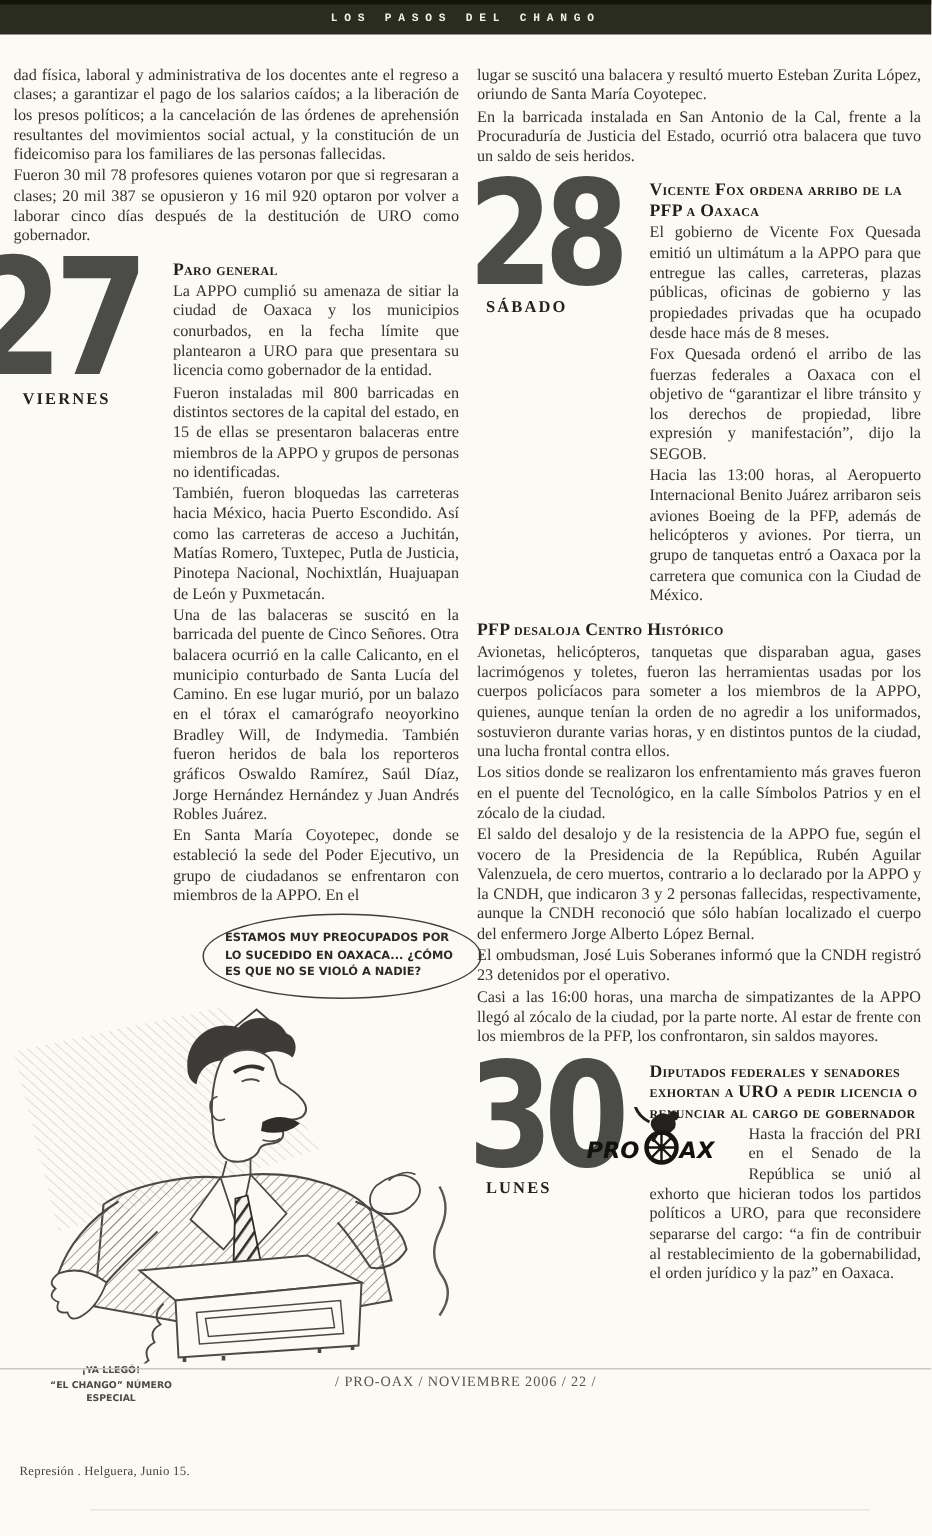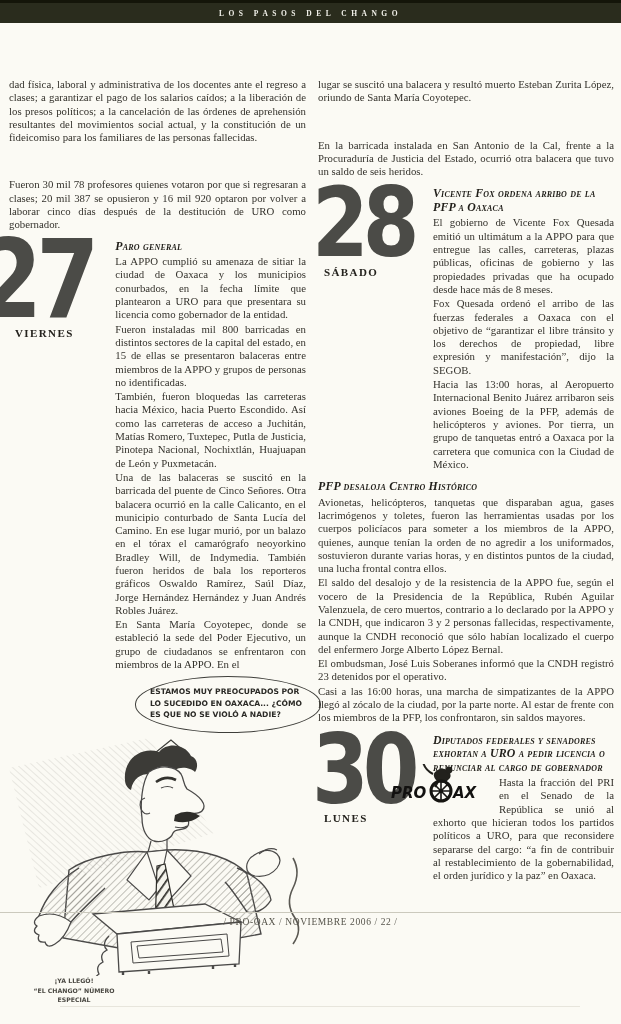--- a/index.html
+++ b/index.html
@@ -1,43 +1,43 @@
 <!DOCTYPE html>
 <html><head>
 <meta charset="utf-8">
 <style>
   html,body{margin:0;padding:0;}
   body{width:621px;height:1024px;position:relative;background:#fbfaf4;overflow:hidden;
        font-family:"Liberation Serif",serif;}
   
   .header-bar{position:absolute;top:0;left:0;width:621px;height:20px;background:#2a2c1d;
               border-top:3px solid #141509;display:flex;align-items:center;justify-content:center;}
-  .header-title{color:#f2f1ea;font-family:Liberation Serif, serif;font-weight:bold;
+  .header-title{color:#f2f1ea;font-family:Liberation Mono, monospace;font-weight:bold;
                 font-size:7.5px;letter-spacing:4.5px;white-space:nowrap;}
   
   .col{position:absolute;top:44px;}
   .col-left{left:9px;width:297px;}
   .col-right{left:318px;width:296px;}
   .para{margin:0;text-align:justify;font-size:10.8px;line-height:13.3px;color:#34322c;}
-  .intro .para{margin-bottom:1px;margin-top:34px;}
+  .intro .para{margin-bottom:1px;}
   
   .entry{display:flex;align-items:flex-start;}
   .entry-27{margin-top:8px;}
   .gutter{flex:0 0 92px;position:relative;}
   .col-right .gutter{flex:0 0 70px;}
   .daynum{font-family:"DejaVu Sans",sans-serif;font-weight:800;color:#4b4b47;
           line-height:.74;letter-spacing:-7px;transform:scaleX(.84);transform-origin:left top;
           white-space:nowrap;}
   .daynum-left{font-size:108px;margin-left:-30px;}
   .daynum-right{font-size:97px;margin-left:-6px;}
   .daylabel{font-weight:bold;font-size:11px;letter-spacing:1.4px;color:#25231e;
             margin-top:7px;margin-left:6px;white-space:nowrap;}
   .entry-content{flex:1;position:relative;}
   .entry-heading{font-weight:bold;font-variant:small-caps;font-size:11.8px;line-height:13.5px;
-                 letter-spacing:.2px;color:#211f1a;margin:0 0 2px;font-style:italic;}
+                 letter-spacing:.2px;color:#211f1a;margin:0 0 2px;}
   .entry-content .para{margin-bottom:1px;}
   .gap8{height:8px;}
   
   .cartoon{position:relative;height:362px;margin-top:4px;}
   .bubble{position:absolute;left:126px;top:0;width:156px;padding:9px 14px 11px;
           border:1.4px solid #3e3e3a;border-radius:50% ;background:#fbfaf4;text-align:left;
           font-family:"DejaVu Sans",sans-serif;font-weight:bold;font-size:7.6px;line-height:1.5;
           color:#2b2a26;}
   .figure-svg{position:absolute;left:0;top:62px;}
   .cartoon-note{position:absolute;left:22px;top:300px;width:86px;text-align:center;
@@ -174,20 +174,21 @@
         </div>
     </div>
   </div>
   <div class="gap8"></div>
 
   <div class="entry">
     <div class="entry-content">
       <h3 class="entry-heading">PFP desaloja Centro Histórico</h3>
       <div>
           <p class="para">Avionetas, helicópteros, tanquetas que disparaban agua, gases lacrimógenos y toletes, fueron las herramientas usadas por los cuerpos policíacos para someter a los miembros de la APPO, quienes, aunque tenían la orden de no agredir a los uniformados, sostuvieron durante varias horas, y en distintos puntos de la ciudad, una lucha frontal contra ellos.</p>
+          <p class="para">Los sitios donde se realizaron los enfrentamiento más graves fueron en el puente del Tecnológico, en la calle Símbolos Patrios y en el zócalo de la ciudad.</p>
           <p class="para">El saldo del desalojo y de la resistencia de la APPO fue, según el vocero de la Presidencia de la República, Rubén Aguilar Valenzuela, de cero muertos, contrario a lo declarado por la APPO y la CNDH, que indicaron 3 y 2 personas fallecidas, respectivamente, aunque la CNDH reconoció que sólo habían localizado el cuerpo del enfermero Jorge Alberto López Bernal.</p>
           <p class="para">El ombudsman, José Luis Soberanes informó que la CNDH registró 23 detenidos por el operativo.</p>
           <p class="para">Casi a las 16:00 horas, una marcha de simpatizantes de la APPO llegó al zócalo de la ciudad, por la parte norte. Al estar de frente con los miembros de la PFP, los confrontaron, sin saldos mayores.</p>
         </div>
     </div>
   </div>
   <div class="gap8"></div>
 
   <div class="entry">
     <div class="gutter">

